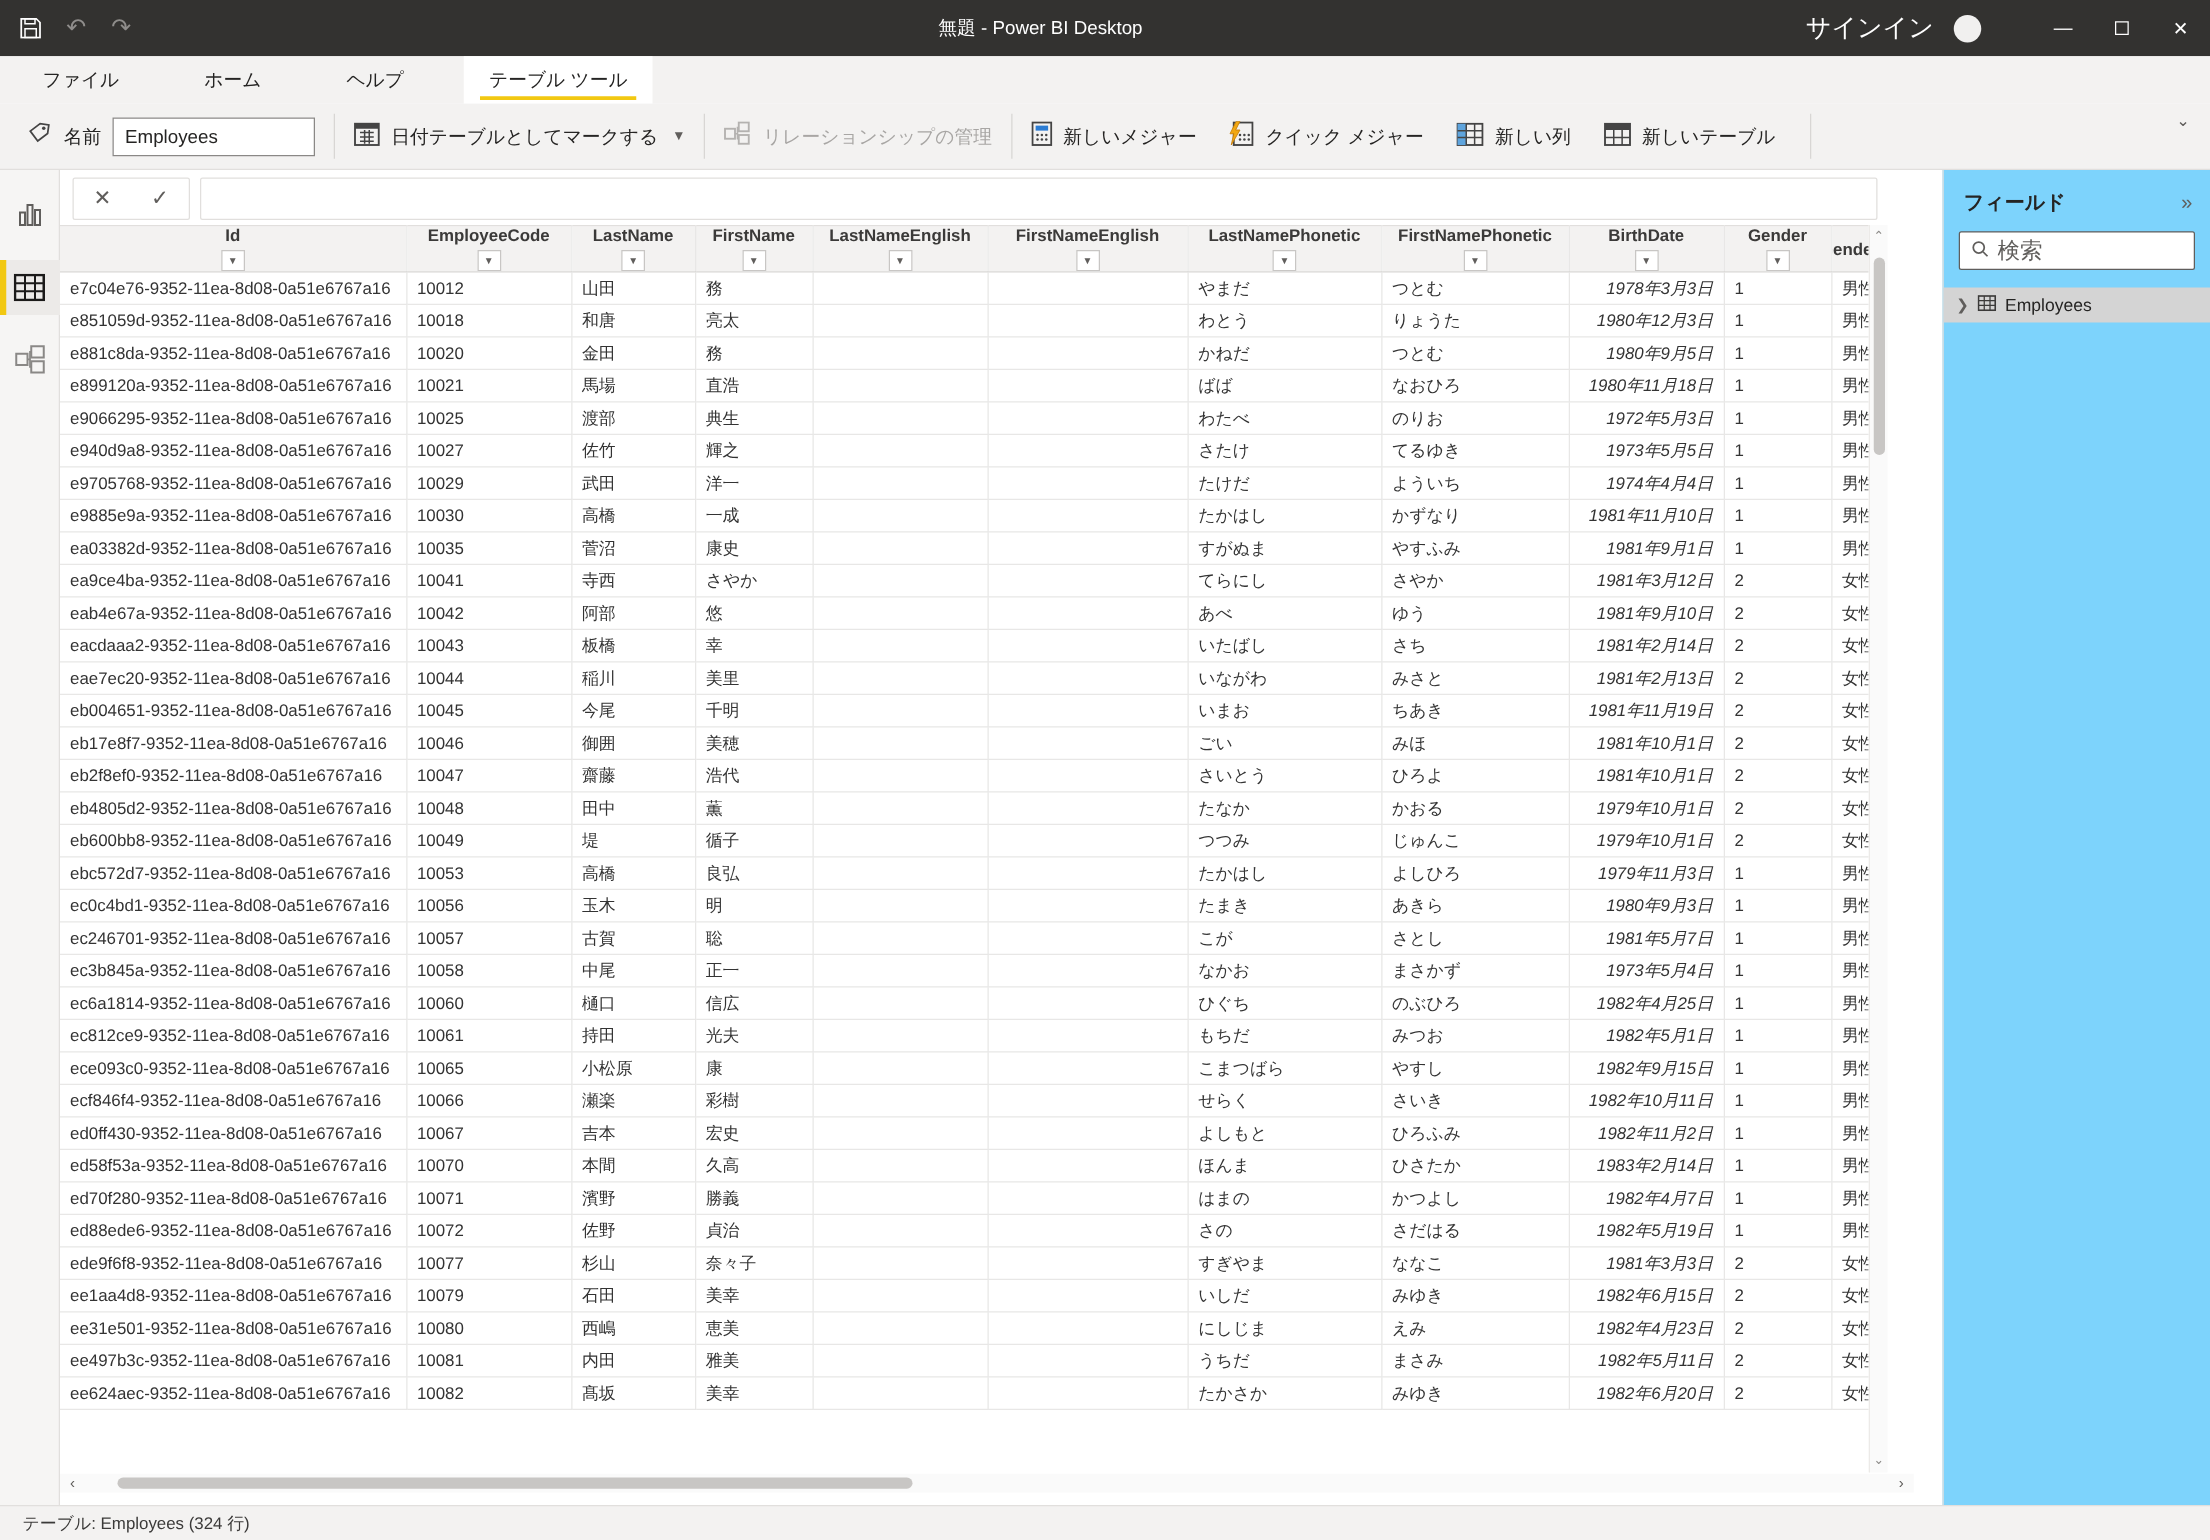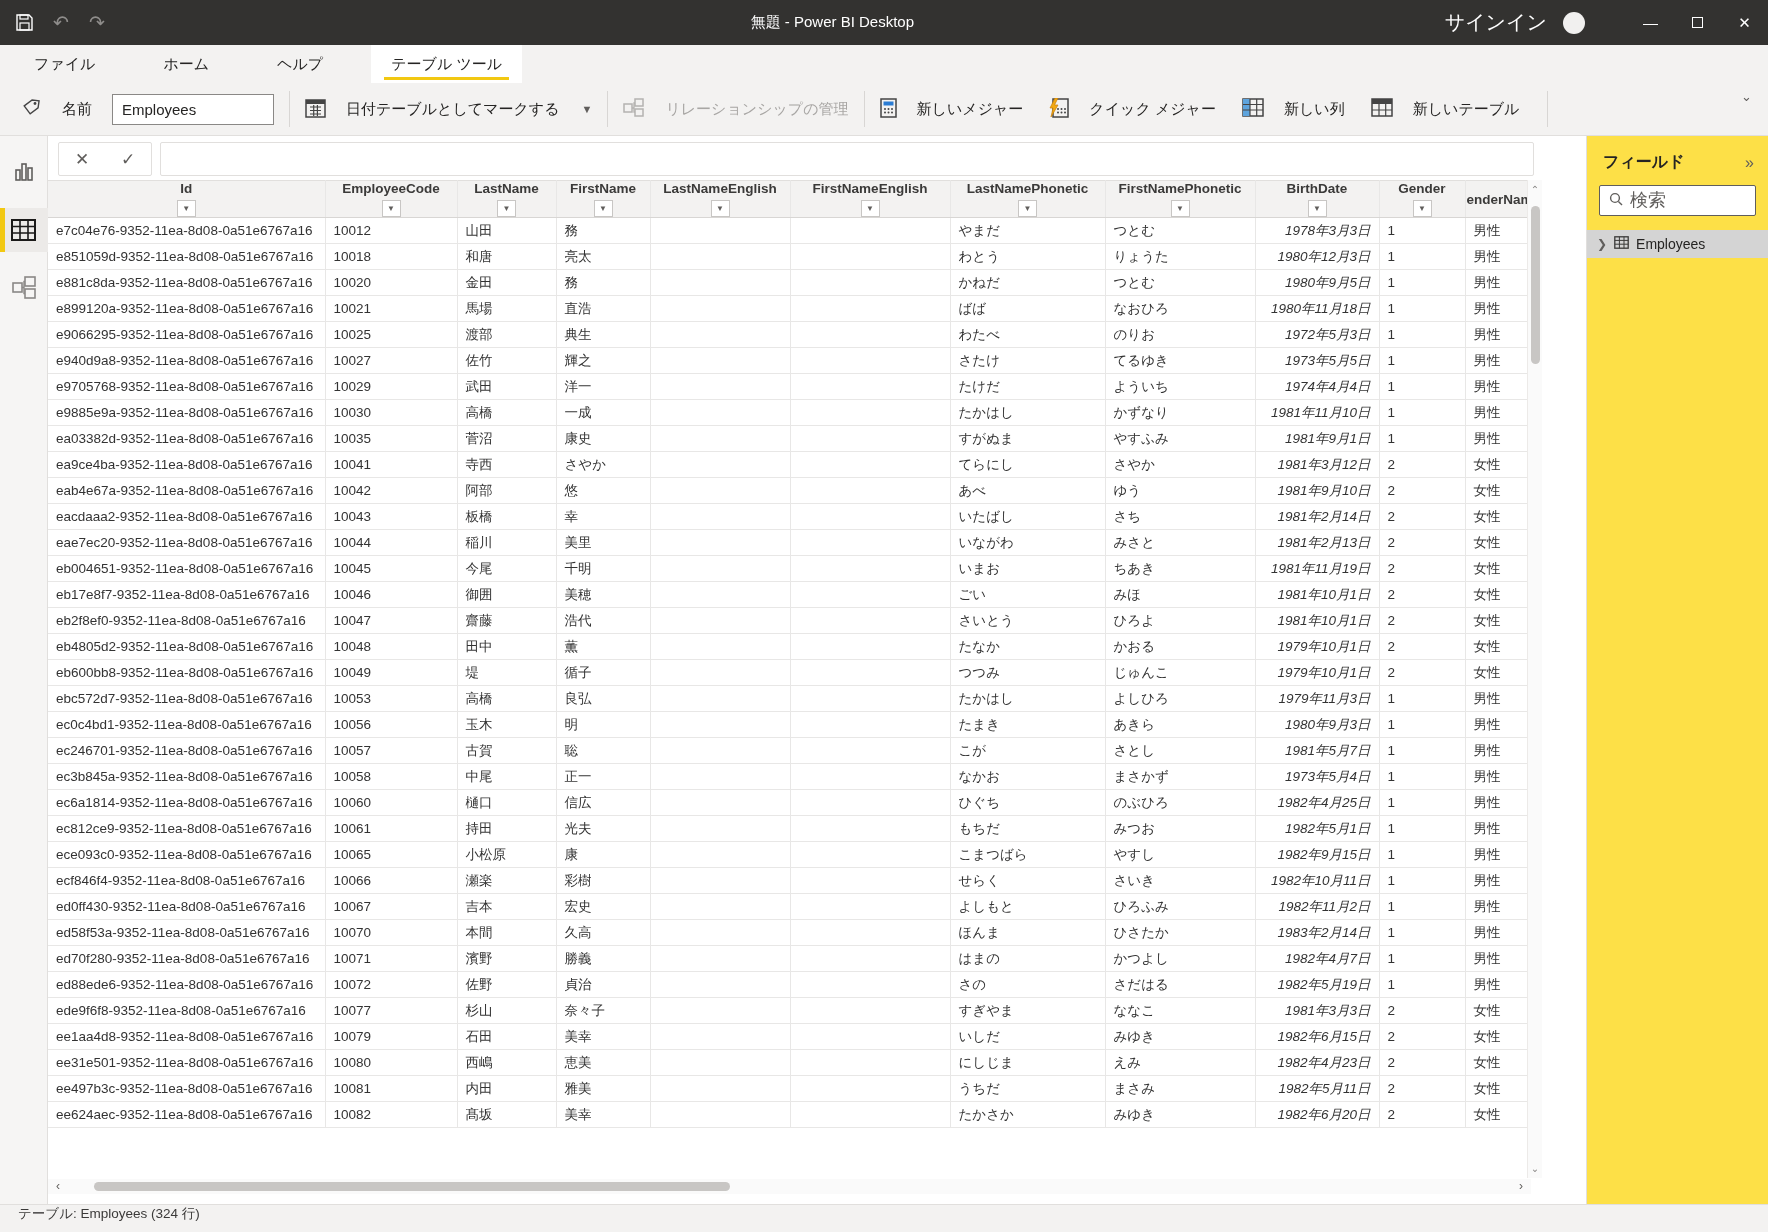--- a/index.html
+++ b/index.html
@@ -20,21 +20,21 @@
   .winbtn .maxbox { width:11px; height:11px; border:1px solid #fff; display:block; }
 
   
   .menubar { height:38px; background:#f3f2f1; display:flex; align-items:stretch; padding-left:14px; flex:0 0 auto;gap:28px; }
   .menu-tab { padding:0 20px; display:flex; align-items:center; font-size:15px; position:relative; color:#252423; }
   .menu-tab.active { background:#fff; font-weight:400; }
   .menu-tab.active::after { content:""; position:absolute; left:13px; right:13px; bottom:3px; height:3px; background:#f2c811; }
 
   
   .ribbon { height:53px; background:#f3f2f1; border-bottom:1px solid #e1dfdd; display:flex; align-items:center; padding-left:22px; font-size:15px; flex:0 0 auto; position:relative; }
-  .rgroup { display:flex; align-items:center; gap:20px; }
+  .rgroup { display:flex; align-items:center; gap:9px; }
   .rsep { width:1px; height:36px; background:#d8d6d4; margin:0 15px; flex:0 0 auto; }
   .name-input { width:162px; height:31px; border:1px solid #8a8886; background:#fff; padding:0 9px; font-size:15px; font-family:inherit; color:#252423; }
   .disabled { color:#a8a6a4; }
   .chev { color:#605e5c; font-size:11px; margin-left:2px; }
   .ribbon-collapse { position:absolute; right:16px; top:6px; color:#605e5c; font-size:13px; }
 
   
   .main { flex:1 1 auto; display:flex; min-height:0; background:#fff; }
 
   .rail { width:48px; flex:0 0 auto; background:#f6f5f4; border-right:1px solid #e1dfdd; display:flex; flex-direction:column; align-items:center; padding-top:14px; gap:14px; }
@@ -63,32 +63,32 @@
   .vscroll { width:15px; flex:0 0 auto; position:relative; background:#fafafa; border-left:1px solid #eceae8; }
   .vs-arrow { position:absolute; left:0; width:100%; text-align:center; color:#8a8886; font-size:10px; }
   .vthumb { position:absolute; left:3px; width:9px; top:26px; height:158px; background:#c8c6c4; border-radius:5px; }
 
   .hscroll { height:15px; margin-top:1px; position:relative; flex:0 0 auto; background:#fafafa; width:1483px; }
   .hs-arrow { position:absolute; top:0; height:100%; width:16px; text-align:center; color:#605e5c; font-size:12px; line-height:15px; }
   .hthumb { position:absolute; top:3px; height:9px; left:46px; width:636px; background:#c8c6c4; border-radius:5px; }
   .center-filler { flex:0 0 auto; height:10px; background:#fff; }
 
   
-  .fields { width:182px; flex:0 0 auto; background:#fde047; border-left:1px solid #e1dfdd; padding-top:12px;margin-left:44px; }
+  .fields { width:214px; flex:0 0 auto; background:#7dd3fc; border-left:1px solid #e1dfdd; padding-top:12px;margin-left:44px; }
   .fields-header { display:flex; align-items:center; justify-content:space-between; padding:4px 14px 12px 16px; }
   .fields-title { font-size:16px; font-weight:600; color:#252423; }
   .collapse-icon { color:#605e5c; font-size:16px; }
   .search-box { margin:0 12px; height:31px; border:1px solid #605e5c; border-radius:2px; background:#fff; display:flex; align-items:center; gap:7px; padding:0 9px; }
   .search-box input { border:none; outline:none; flex:1; font-size:18px; font-family:inherit; color:#252423; min-width:0; }
   .search-box input::placeholder { color:#605e5c; }
   .field-item { margin-top:14px; height:28px; background:#d4d4d4; display:flex; align-items:center; gap:7px; padding:0 10px; font-size:14px; color:#252423; }
   .expander { color:#605e5c; font-size:12px; }
 
   
-  .statusbar { height:28px; flex:0 0 auto; background:#f3f2f1; border-top:1px solid #e1dfdd; display:flex; padding-left:18px; font-size:13.5px; color:#3b3a39; }
+  .statusbar { height:28px; flex:0 0 auto; background:#f3f2f1; border-top:1px solid #e1dfdd; display:flex; align-items:center; padding-left:18px; font-size:13.5px; color:#3b3a39; }
 </style>
 </head>
 <body>
 
 <div class="app">
 
   <div class="titlebar">
     <div class="tb-left">
       <span class="tb-icon">
         <svg width="17" height="17" viewBox="0 0 17 17">

